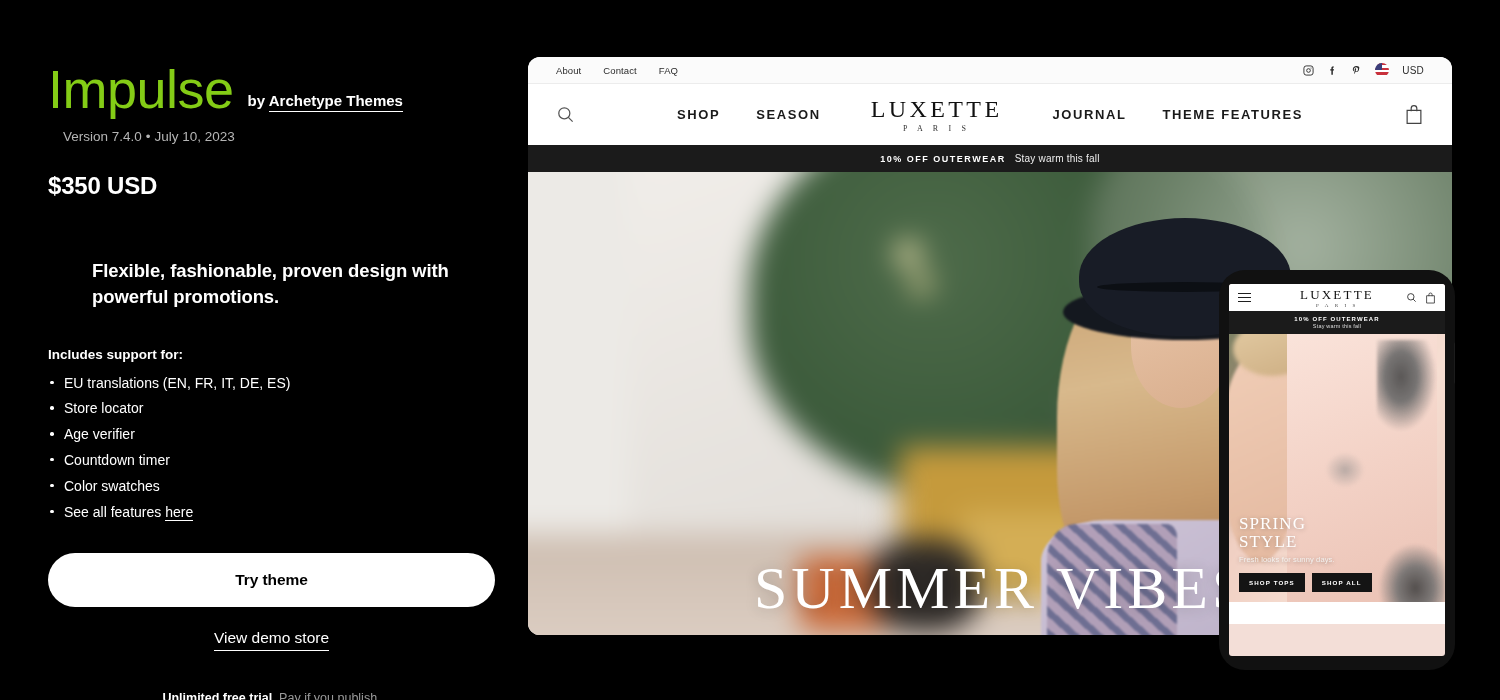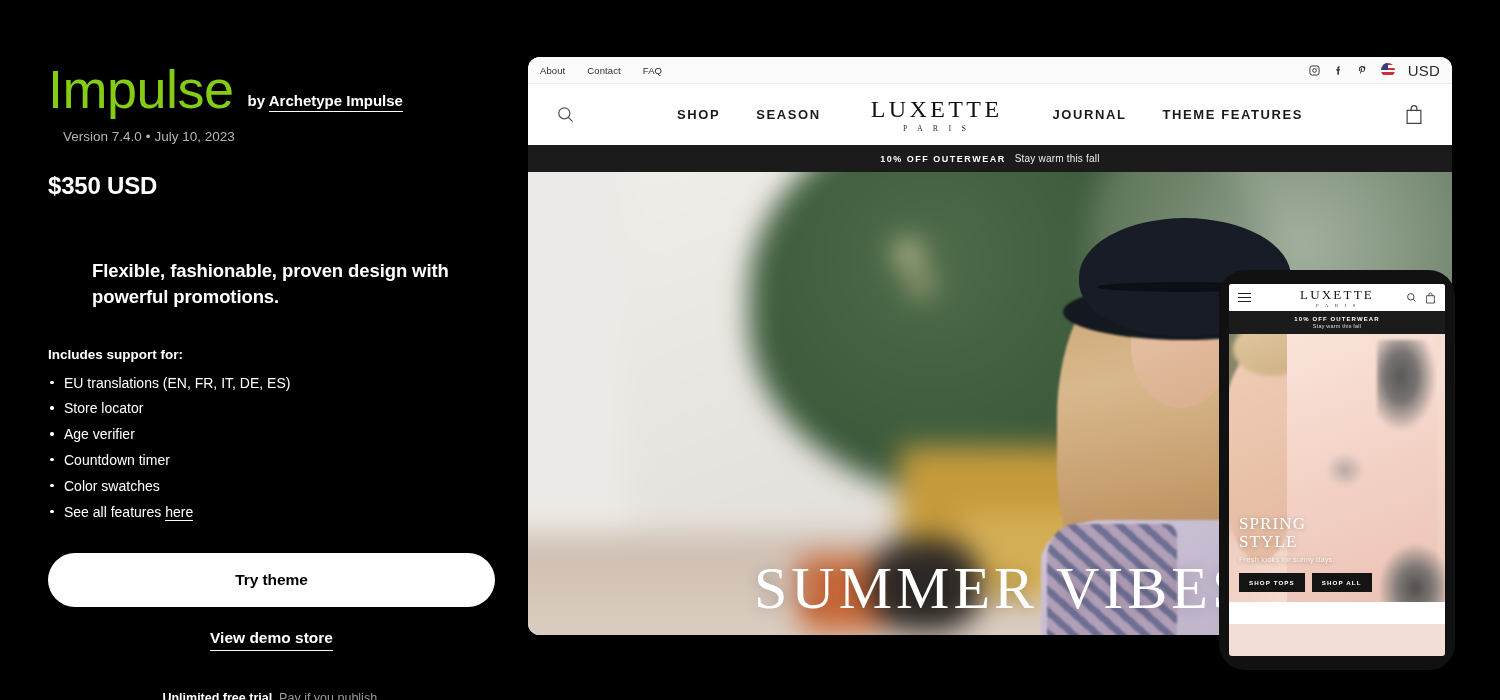--- a/index.html
+++ b/index.html
@@ -61,53 +61,53 @@
     display: flex; align-items: center; justify-content: center;
     margin-top: 31px; width: 447px; height: 54px;
     background: #ffffff; color: #000000; border: none; border-radius: 999px;
     font-size: 15.5px; font-weight: 700; font-family: "Liberation Sans", sans-serif;
     cursor: pointer; letter-spacing: -0.1px;
   }
   .demo-link-wrap {
     width: 447px; margin-top: 22px; display: flex; justify-content: center;
   }
   .demo-link {
-    font-size: 15.5px; font-weight: 700; color: #ffffff;
+    font-size: 15.5px; font-weight: 400; color: #ffffff;
     border-bottom: 1.6px solid #ffffff; padding-bottom: 3px; cursor: pointer;
   }
   .trial-wrap {
     width: 447px; margin-top: 40px; display: flex; justify-content: center;
     font-size: 12.5px;
   }
   .trial-strong { color: #ffffff; font-weight: 700; border-bottom: 1.2px solid #ffffff; cursor: pointer; }
   .trial-rest { color: #9a9a9a; font-weight: 400; }
 
   
   .browser {
     position: absolute; left: 528px; top: 57px;
     width: 924px; height: 578px;
     border-radius: 12px; overflow: hidden; background: #fff;
   }
   .utility-bar {
     height: 27px; background: #fbfbfb; border-bottom: 1px solid #ececec;
-    display: flex; align-items: center; padding: 0 12px;
+    display: flex; align-items: center; padding: 0 28px;
     font-size: 9.5px; color: #2b2b2b;
   }
   .util-links { display: flex; gap: 22px; }
   .util-links span { cursor: pointer; letter-spacing: 0.1px; }
   .util-right { margin-left: auto; display: flex; align-items: center; gap: 13px; }
   .soc-icon { width: 11px; height: 11px; display: block; cursor: pointer; }
   .flag {
     width: 14px; height: 14px; border-radius: 50%; overflow: hidden;
     display: inline-block; position: relative; flex: none;
   }
   .flag .stripes { position: absolute; inset: 0;
     background: repeating-linear-gradient(#c8313c 0 2.3px, #ffffff 2.3px 4.6px); }
   .flag .canton { position: absolute; left: 0; top: 0; width: 7px; height: 7px; background: #3a3e7a; }
-  .currency { font-size: 15px; color: #2b2b2b; letter-spacing: 0.2px; cursor: pointer; }
+  .currency { font-size: 10px; color: #2b2b2b; letter-spacing: 0.2px; cursor: pointer; }
 
   .main-nav {
     height: 61px; background: #ffffff; display: flex; align-items: center;
     padding: 0 28px; position: relative;
   }
   .nav-search { cursor: pointer; }
   .nav-center {
     position: absolute; left: 0; right: 0; display: flex;
     align-items: center; justify-content: center; gap: 36px; pointer-events: none;
   }
@@ -270,21 +270,21 @@
 </head>
 <body>
 
 <div class="page">
 
   <div class="left-panel">
 
     <div class="title-row">
       <h1 class="theme-title">Impulse</h1>
       <div class="byline">
-        <span>by </span><span class="author">Archetype Impulse</span>
+        <span>by </span><span class="author">Archetype Themes</span>
       </div>
     </div>
 
     <div class="version-line">
       <span>Version 7.4.0</span><span class="dot-sep">•</span><span>July 10, 2023</span>
     </div>
 
     <div class="price">$350 USD</div>
 
     <p class="tagline">Flexible, fashionable, proven design with powerful promotions.</p>

